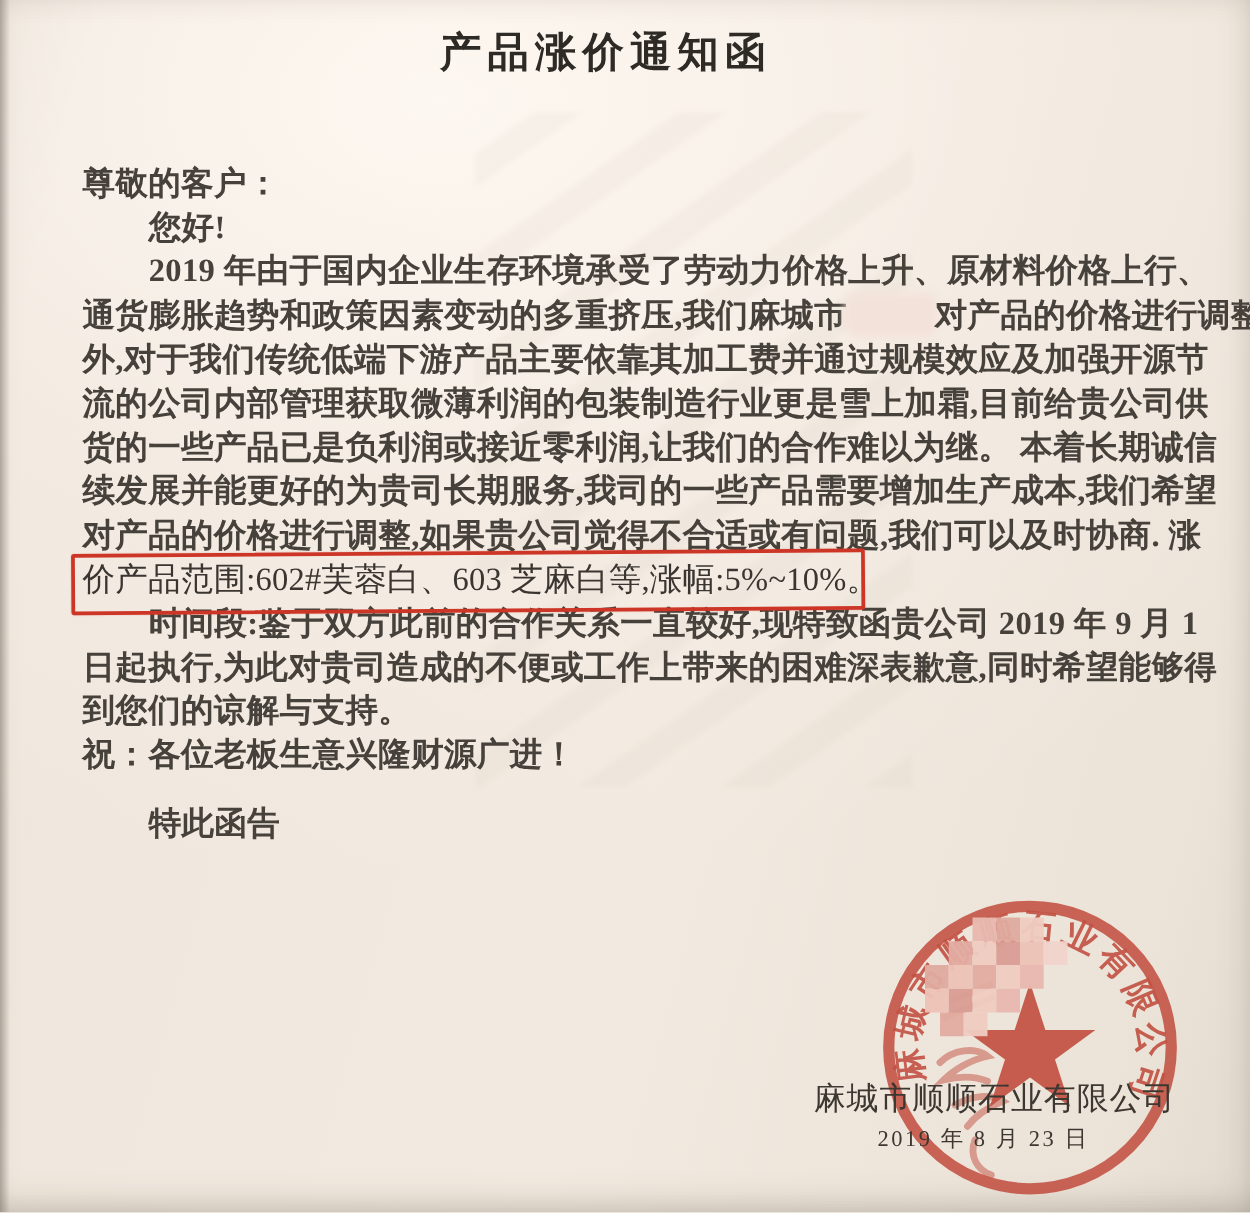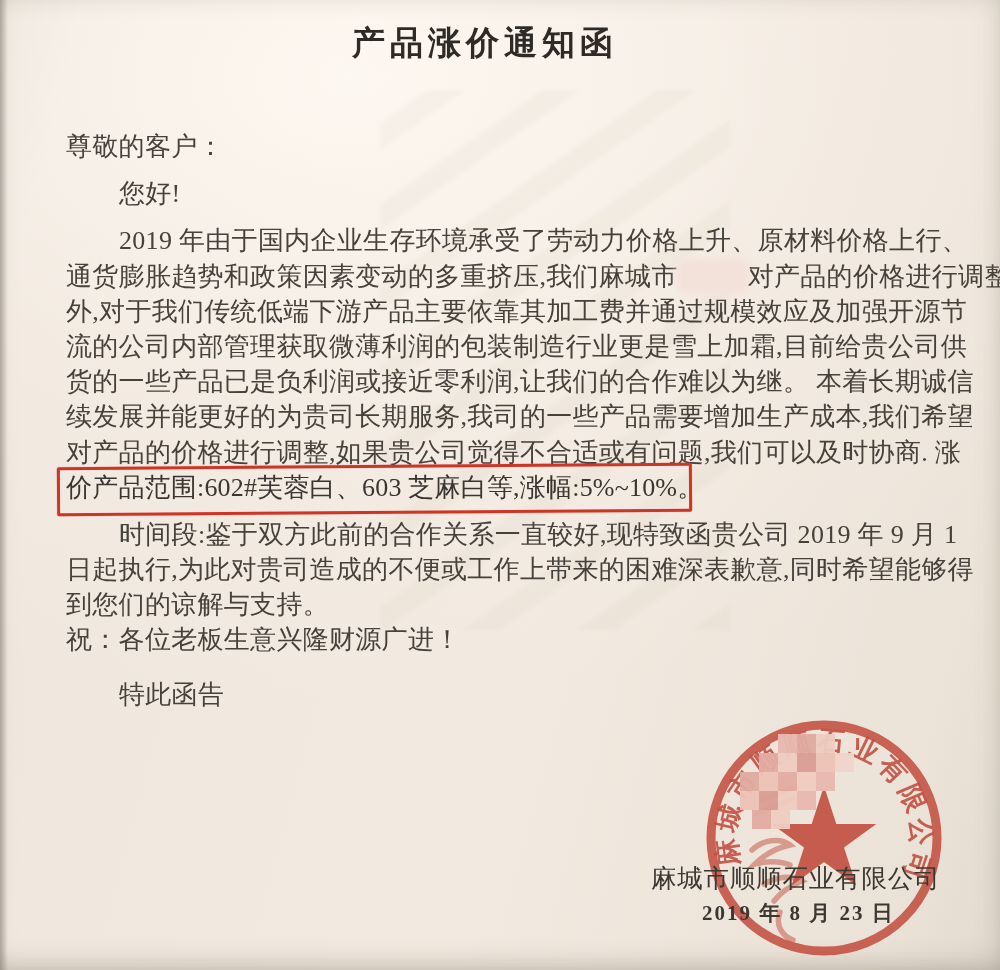--- a/index.html
+++ b/index.html
@@ -29,37 +29,37 @@
     filter:blur(2px);pointer-events:none;}
   .title{
     position:absolute;top:8px;left:0;width:970px;margin:0;
     text-align:center;font-size:33px;line-height:70px;font-weight:700;
     letter-spacing:5px;color:#2e2a25;
   }
   .content{
     position:absolute;left:66px;top:129px;width:872px;
     font-size:26px;line-height:35.2px;letter-spacing:.3px;
   }
-  .line{white-space:nowrap;height:35.2px;}
-  .indent{padding-left:53px;margin-top:12px;}
+  .line{white-space:nowrap;height:35.2px;font-weight:bold;}
+  .indent{padding-left:53px;}
   .redacted{
     display:inline-block;width:64px;height:26px;vertical-align:-4px;margin:0 3px;
     background:#f3e2da;border-radius:5px;
     box-shadow:0 0 7px 5px rgba(243,226,218,.95);
   }
   .boxed-line{position:relative;font-weight:400;color:#3a3530;letter-spacing:.2px;}
   .box-border{
     position:absolute;left:-9px;top:-5px;width:629px;height:43px;
     border:3.5px solid var(--highlight-red);border-radius:2px;
     transform:rotate(-.4deg);
     box-shadow:0 0 1px rgba(205,53,38,.55);
   }
   .closing{margin-top:19px;}
   .sig-company{position:absolute;left:651px;top:861px;font-size:25.5px;letter-spacing:.8px;z-index:4;color:#3c3731;}
-  .sig-date{position:absolute;left:702px;top:899px;font-size:21px;letter-spacing:2px;z-index:4;color:#3c3731;font-weight:bold;}
+  .sig-date{position:absolute;left:702px;top:899px;font-size:18px;letter-spacing:2px;z-index:4;color:#3c3731;}
   .stamp{position:absolute;left:692px;top:708px;width:264px;height:264px;z-index:3;opacity:.93;}
   .stamp text{font-family:"Liberation Serif","DejaVu Serif",serif;font-weight:700;}
 </style>
 </head>
 <body>
 
 <div class="page">
   <div class="edge-left"></div>
   <div class="watermark"></div>
 

